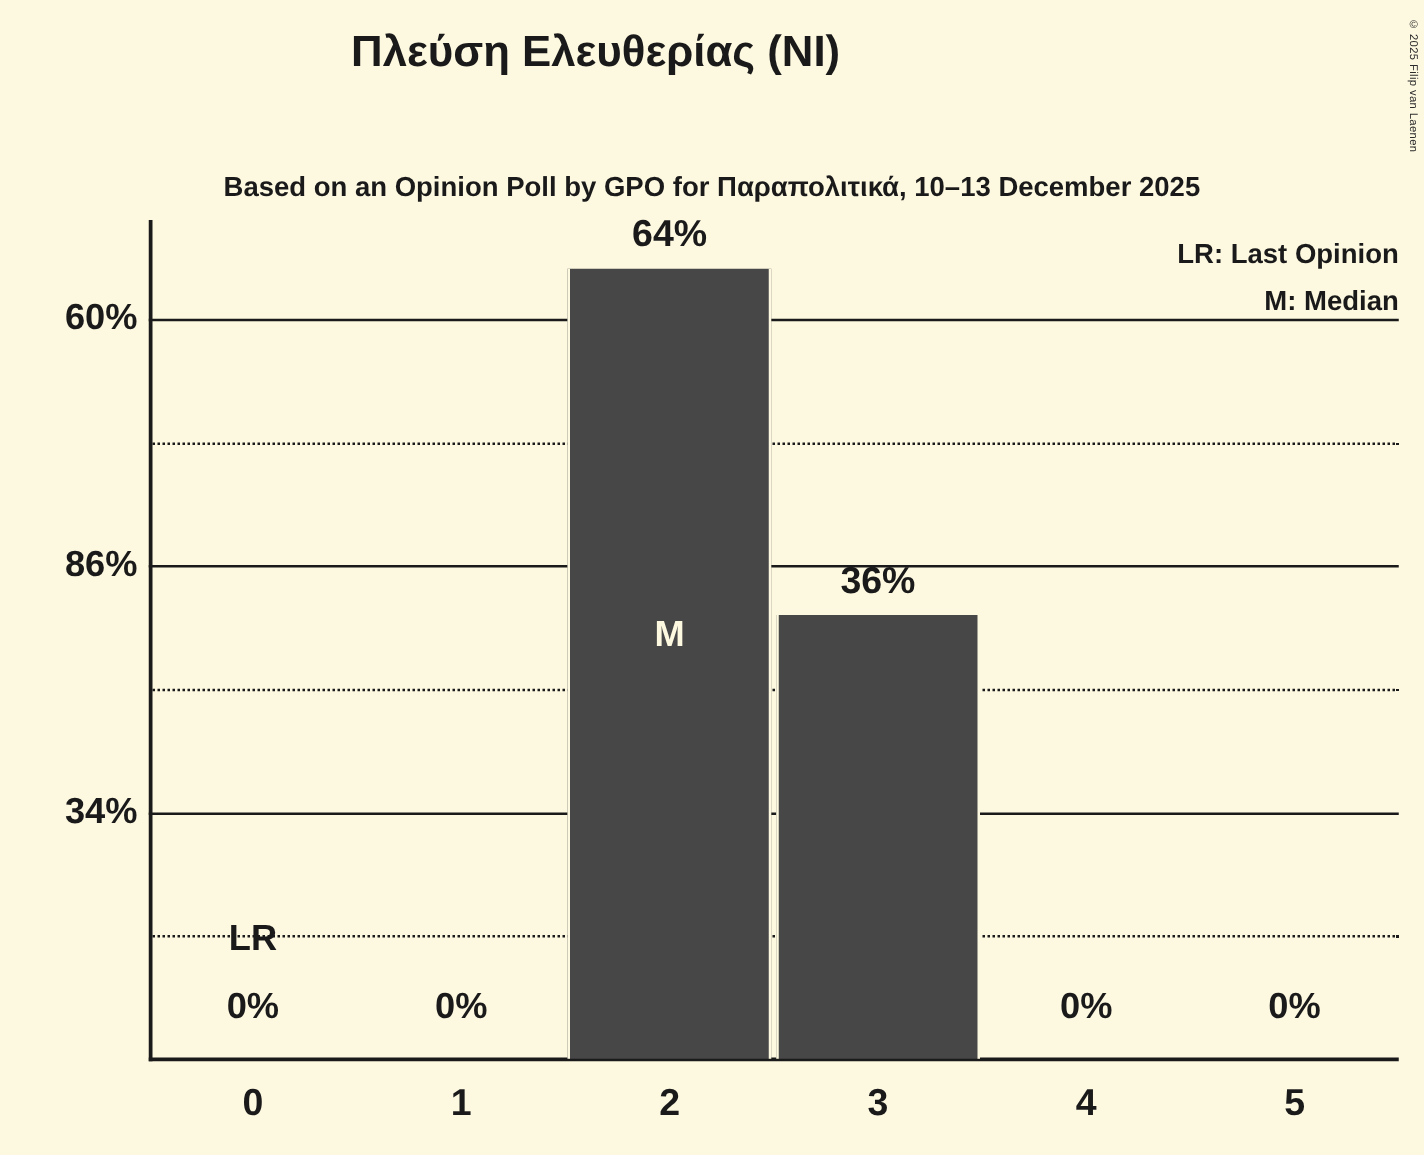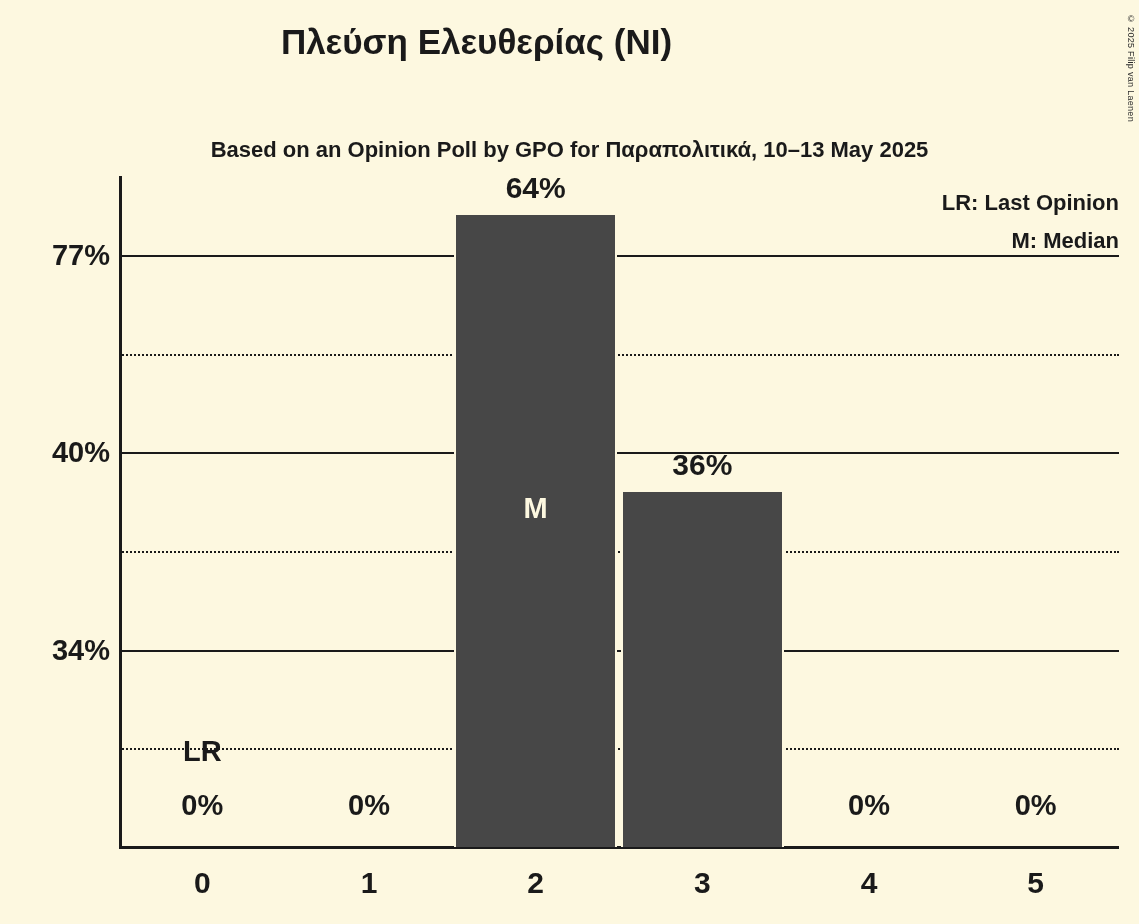--- a/index.html
+++ b/index.html
@@ -154,21 +154,21 @@
   }
 </style>
 </head>
 <body>
 
 <div class="chart-root">
 
   <div class="copyright">© 2025 Filip van Laenen</div>
 
   <div class="title">Πλεύση Ελευθερίας (ΝΙ)</div>
-  <div class="subtitle2">Based on an Opinion Poll by GPO for Παραπολιτικά, 10–13 May 2025</div>
+  <div class="subtitle2">Based on an Opinion Poll by GPO for Παραπολιτικά, 10–13 December 2025</div>
 
   <div class="legend">
     <div>LR: Last Opinion</div>
     <div>M: Median</div>
   </div>
 
   <div class="axis-y"></div>
   <div class="axis-x"></div>
 
   <div class="plot" id="plot">
@@ -185,22 +185,22 @@
       <div class="bar" style="left: 501.667px; width: 163.333px; height: 355.235px;"></div>
       <div class="bar-value" style="left: 583.333px; top: 271.765px;">36%</div>
       <div class="bar-value zero" style="left: 750px; top: 613px;">0%</div>
       <div class="bar-value zero" style="left: 916.667px; top: 613px;">0%</div>
       <div class="median-marker" style="left: 416.667px; top: 315.5px;">M</div>
       <div class="lr-marker" style="left: 83.3333px; top: 559px;">LR</div>
     </div>
 
   <div id="ytick-layer">
       <div class="tick-label" style="top: 649.647px;">34%</div>
-      <div class="tick-label" style="top: 452.294px;">40%</div>
-      <div class="tick-label" style="top: 254.941px;">77%</div>
+      <div class="tick-label" style="top: 452.294px;">86%</div>
+      <div class="tick-label" style="top: 254.941px;">60%</div>
     </div>
 
   <div id="xtick-layer">
       <div class="x-tick" style="left: 202.333px;">0</div>
       <div class="x-tick" style="left: 369px;">1</div>
       <div class="x-tick" style="left: 535.667px;">2</div>
       <div class="x-tick" style="left: 702.333px;">3</div>
       <div class="x-tick" style="left: 869px;">4</div>
       <div class="x-tick" style="left: 1035.67px;">5</div>
     </div>

